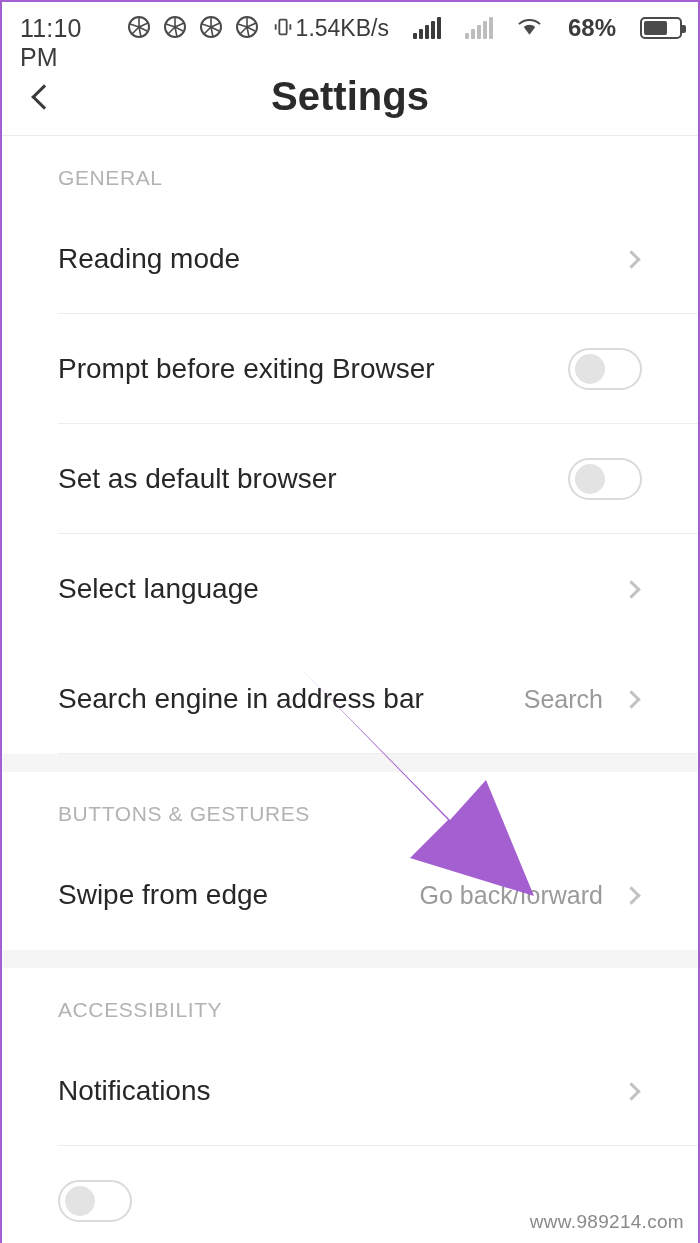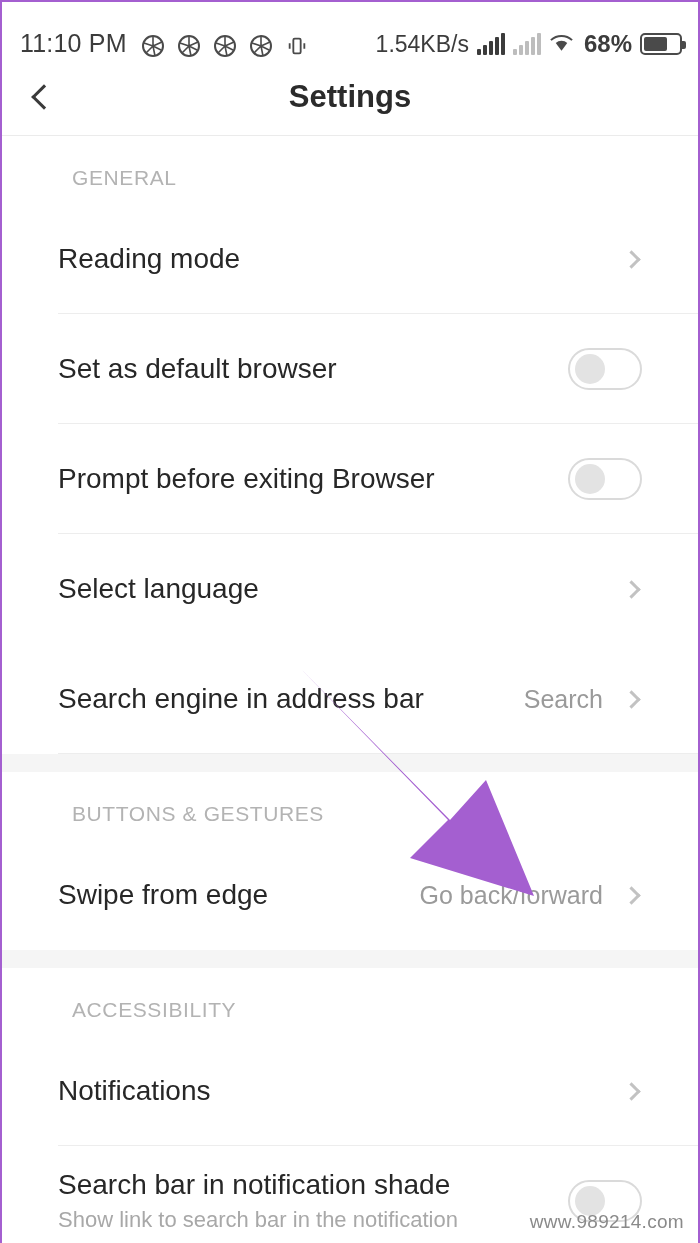--- a/index.html
+++ b/index.html
@@ -18,44 +18,43 @@
     border-left: 2px solid #a45fd0;
     border-right: 2px solid #a45fd0;
     border-top: 2px solid #a45fd0;
     overflow: hidden;
   }
 
   
   .statusbar {
     height: 56px;
     display: flex;
-    align-items: flex-end;
-    padding: 0 16px 0 18px;
+    align-items: flex-start;
+    padding: 12px 16px 0 18px;
     font-size: 25px;
     color: #3c3c3c;
     font-weight: 500;
   }
   .sb-clock { letter-spacing: .2px; }
   .sb-icons-left {
     display: flex;
     align-items: center;
     gap: 11px;
     margin-left: 14px;
   }
   .sb-ico {
     width: 25px; height: 25px;
     display: flex; align-items: center; justify-content: center;
     color: #4a4a4a;
   }
   .sb-spacer { flex: 1; }
   .sb-right {
     display: flex;
     align-items: center;
-    gap: 8px;
-    margin-top: 10px;
+    gap: 24px;
   }
   .sb-net { font-size: 23px; color: #3c3c3c; font-weight: 500; }
   .bars { display: flex; align-items: flex-end; gap: 2px; height: 22px; }
   .bars i { display: block; width: 4px; background: #3c3c3c; border-radius: 1px; }
   .bars i:nth-child(1) { height: 6px; }
   .bars i:nth-child(2) { height: 10px; }
   .bars i:nth-child(3) { height: 14px; }
   .bars i:nth-child(4) { height: 18px; }
   .bars i:nth-child(5) { height: 22px; }
   .bars.dim i { background: #bdbdbd; }
@@ -93,29 +92,29 @@
     width: 18px; height: 18px;
     border-left: 3px solid #3a3a3a;
     border-bottom: 3px solid #3a3a3a;
     transform: rotate(45deg);
     margin-left: 6px;
   }
   .appbar-title {
     position: absolute;
     left: 0; right: 0;
     text-align: center;
-    font-size: 31px;
+    font-size: 40px;
     font-weight: bold;
     color: #2b2b2b;
     pointer-events: none;
   }
 
   
   .section-head {
-    padding: 30px 56px 14px 70px;
+    padding: 30px 56px 14px 56px;
     font-size: 21px;
     color: #b3b3b3;
     letter-spacing: .6px;
   }
   .group { background: #fff; }
   .divider-gap { height: 18px; background: #f5f5f5; }
 
   .row {
     position: relative;
     min-height: 110px;
@@ -274,30 +273,30 @@
 
     <div class="row">
       <div class="row-text-wrap">
         <span class="row-label">Reading mode</span>
       </div>
       <span class="chev"></span>
     </div>
 
     <div class="row">
       <div class="row-text-wrap">
+        <span class="row-label">Prompt before exiting Browser</span>
+      </div>
+      <span class="toggle">
+          <i></i>
+        </span>
+    </div>
+
+    <div class="row">
+      <div class="row-text-wrap">
         <span class="row-label">Set as default browser</span>
-      </div>
-      <span class="toggle">
-          <i></i>
-        </span>
-    </div>
-
-    <div class="row">
-      <div class="row-text-wrap">
-        <span class="row-label">Prompt before exiting Browser</span>
       </div>
       <span class="toggle">
           <i></i>
         </span>
     </div>
 
     <div class="row no-sep">
       <div class="row-text-wrap">
         <span class="row-label">Select language</span>
       </div>
@@ -331,24 +330,20 @@
   <div class="section-head">ACCESSIBILITY</div>
   <div class="group">
     <div class="row">
       <div class="row-text-wrap">
         <span class="row-label">Notifications</span>
       </div>
       <span class="chev"></span>
     </div>
 
     <div class="row no-sep">
-      <div class="row-text-wrap">
-        <span class="row-label">Search bar in notification shade</span>
-        <span class="row-sub">Show link to search bar in the notification</span>
-      </div>
       <span class="toggle">
           <i></i>
         </span>
     </div>
   </div>
 
   <div class="arrow">
     <svg width="260" height="250" viewBox="0 0 260 250">
       <path d="M6 4 L152 152 L188 112 L236 228 L112 190 L150 152 L4 2 Z" fill="#a45fd0"></path>
     </svg>

